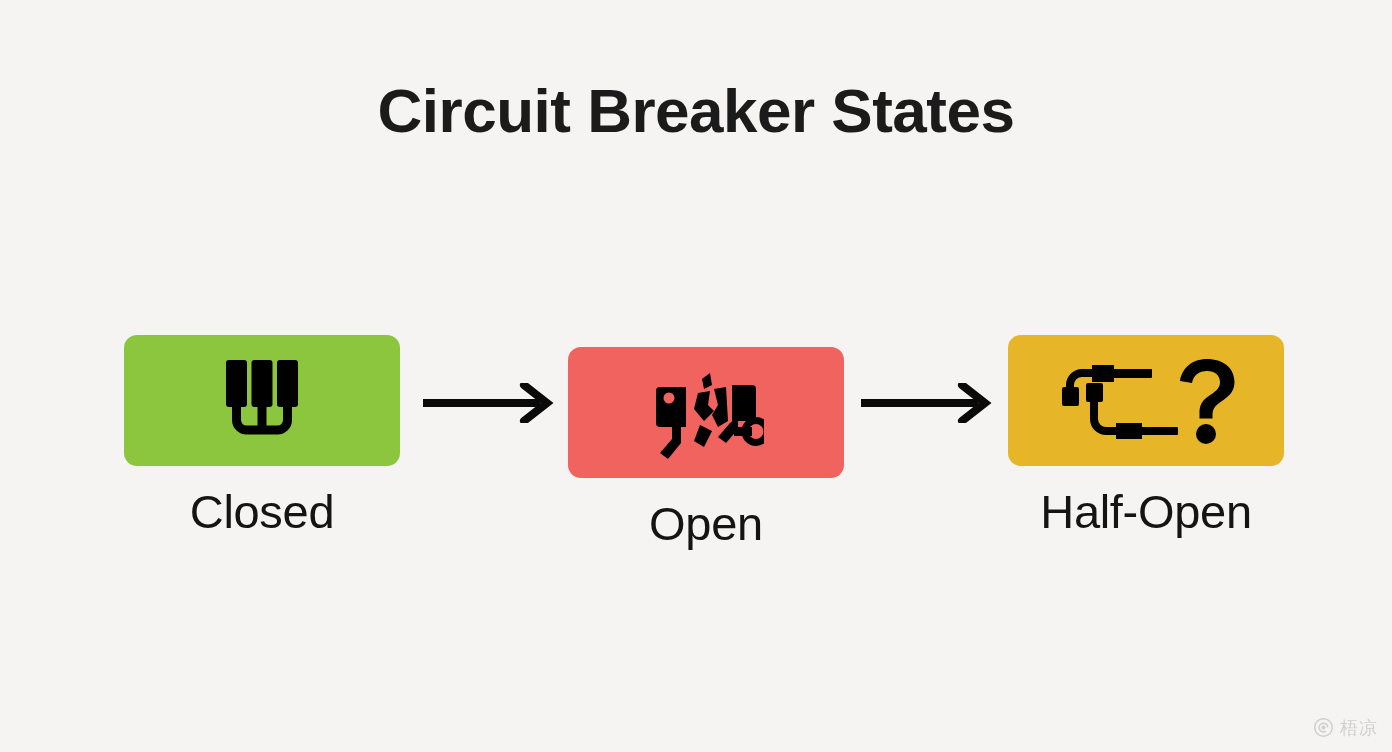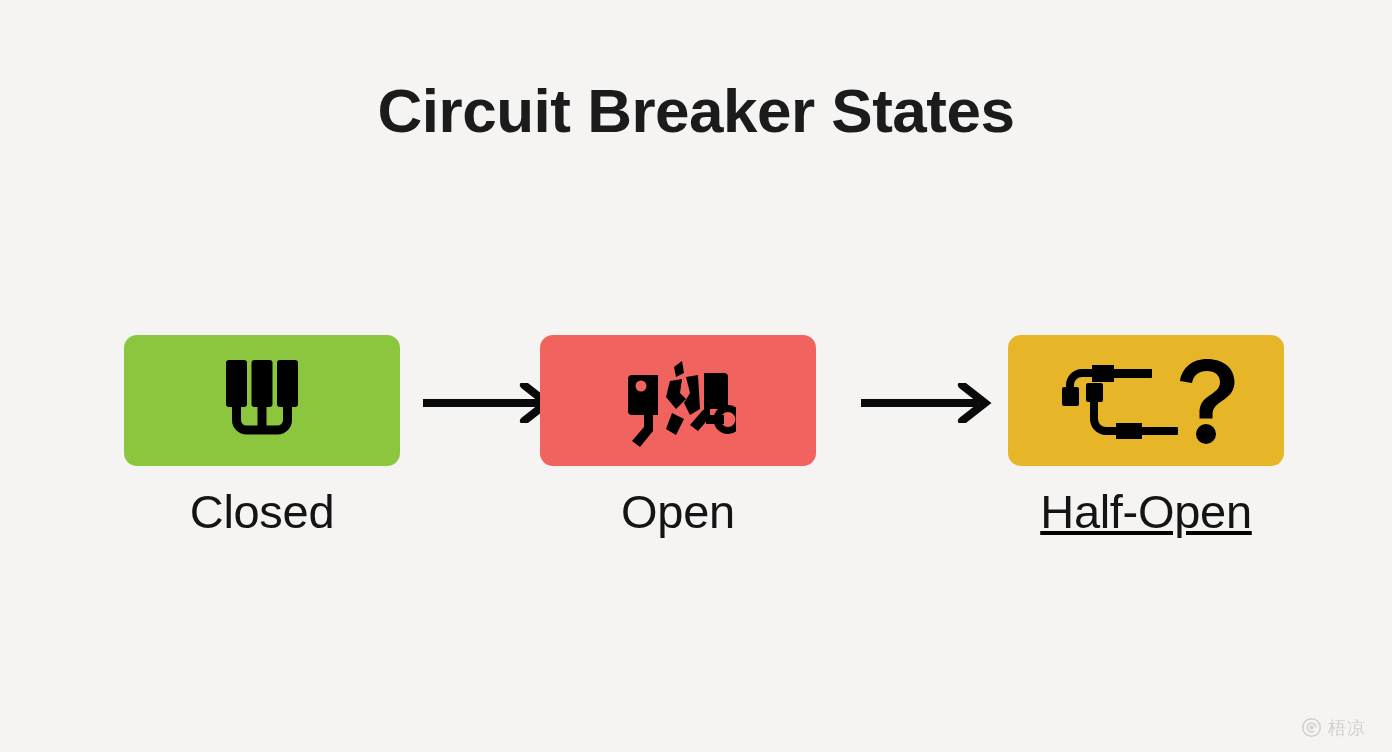--- a/index.html
+++ b/index.html
@@ -44,22 +44,22 @@
     width: 1392px;
     height: 210px;
   }
 
   .state-group {
     position: absolute;
     width: 276px;
     top: 0;
   }
   .state-group.g0 { left: 124px; }
-  .state-group.g1 { left: 540px; }
-  .state-group.g2 { left: 1008px; text-decoration: underline; }
+  .state-group.g1 { left: 568px; margin-top: 12px; }
+  .state-group.g2 { left: 1008px; }
 
   .card {
     width: 276px;
     height: 131px;
     border-radius: 13px;
     display: flex;
     align-items: center;
     justify-content: center;
     box-sizing: border-box;
   }
@@ -81,21 +81,21 @@
     top: 48px;
     width: 140px;
     height: 40px;
   }
   .arrow.a0 { left: 420px; }
   .arrow.a1 { left: 858px; }
 
   
   .watermark {
     position: absolute;
-    right: 26px;
+    right: 14px;
     bottom: 14px;
     display: flex;
     align-items: center;
     gap: 6px;
     opacity: 0.42;
   }
   .watermark .wm-logo {
     width: 21px;
     height: 21px;
     display: block;

